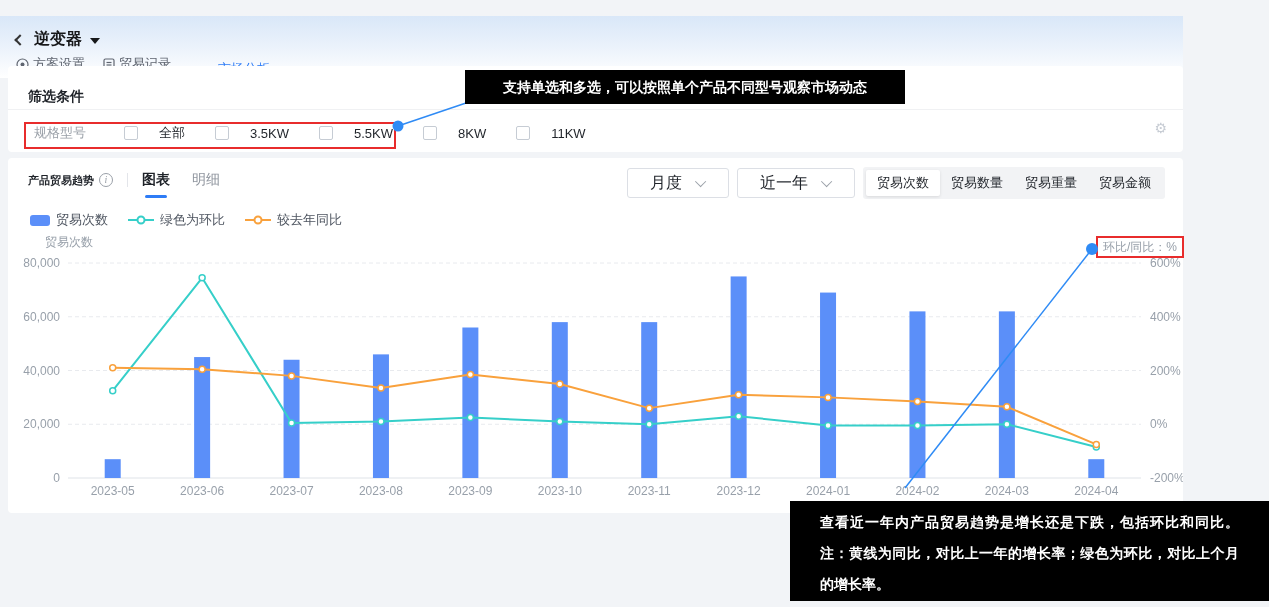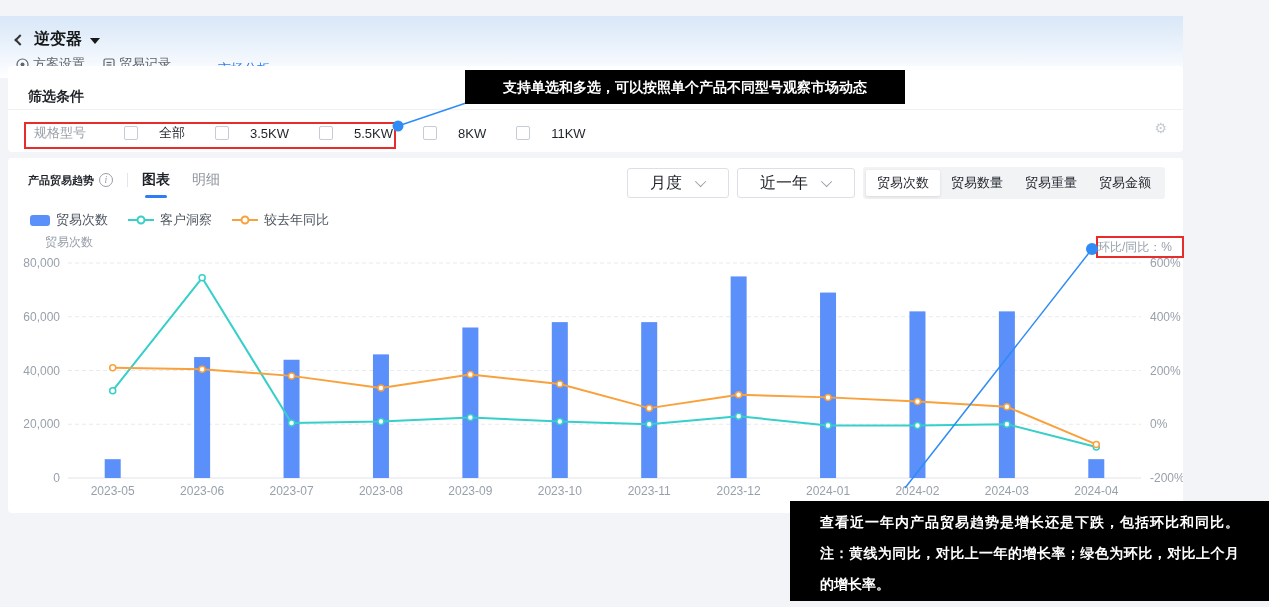--- a/index.html
+++ b/index.html
@@ -57,21 +57,21 @@
   .metric.active { background:#fff; box-shadow:0 1px 3px rgba(31,35,41,.12); }
   .legend { position:absolute; left:22px; top:53px; display:flex; align-items:center; gap:20px; font-size:13px; color:#4e5560; }
   .lg-item { display:flex; align-items:center; gap:6px; cursor:pointer; }
   .sw-bar { width:20px; height:11px; border-radius:3px; }
   #trend-chart { position:absolute; left:0; top:70px; }
   #trend-chart text { font-family:"Liberation Sans","DejaVu Sans",sans-serif; font-size:12px; fill:#98a0aa; }
 
   
   .red-box { position:absolute; border:2px solid #e82c2c; z-index:30; pointer-events:none; }
   .red-rect-filter { left:24px; top:122px; width:372px; height:27px; }
-  .right-axis-box { left:1085px; top:236px; width:88px; height:22px; display:flex; align-items:center; font-size:12px; color:#98a0aa; background:#fff;margin-left:11px; }
+  .right-axis-box { left:1085px; top:236px; width:88px; height:22px; display:flex; align-items:center; justify-content:center; font-size:12px; color:#98a0aa; background:#fff;margin-left:11px; }
   .callouts { position:absolute; left:0; top:0; z-index:35; pointer-events:none; }
   .tip { position:absolute; background:#000000; color:#fff; font-size:14px; font-weight:700; z-index:40; }
   .tip1 { left:465px; top:70px; width:440px; height:34px; line-height:34px; text-align:center; }
   .tip2 { left:790px; top:501px; width:479px; height:100px; line-height:31px; padding:6px 30px 0; text-align:justify; }
 </style>
 </head>
 <body>
 
 <div class="header">
   <div class="back-title">
@@ -155,21 +155,21 @@
   <div class="legend">
     <span class="lg-item">
       <span class="sw-bar" style="background: rgb(91, 143, 249);"></span>
       <span>贸易次数</span>
     </span>
     <span class="lg-item">
       <svg width="26" height="12" viewBox="0 0 26 12">
         <line x1="0" y1="6" x2="26" y2="6" stroke-width="2" stroke="#36cfc9"></line>
           <circle cx="13" cy="6" r="3.5" fill="#fff" stroke-width="2" stroke="#36cfc9"></circle>
       </svg>
-      <span>客户洞察</span>
+      <span>绿色为环比</span>
     </span>
     <span class="lg-item">
       <svg width="26" height="12" viewBox="0 0 26 12">
         <line x1="0" y1="6" x2="26" y2="6" stroke-width="2" stroke="#f9a13c"></line>
           <circle cx="13" cy="6" r="3.5" fill="#fff" stroke-width="2" stroke="#f9a13c"></circle>
       </svg>
       <span>较去年同比</span>
     </span>
   </div>
   <svg id="trend-chart" width="1175" height="285" viewBox="0 0 1175 285">

